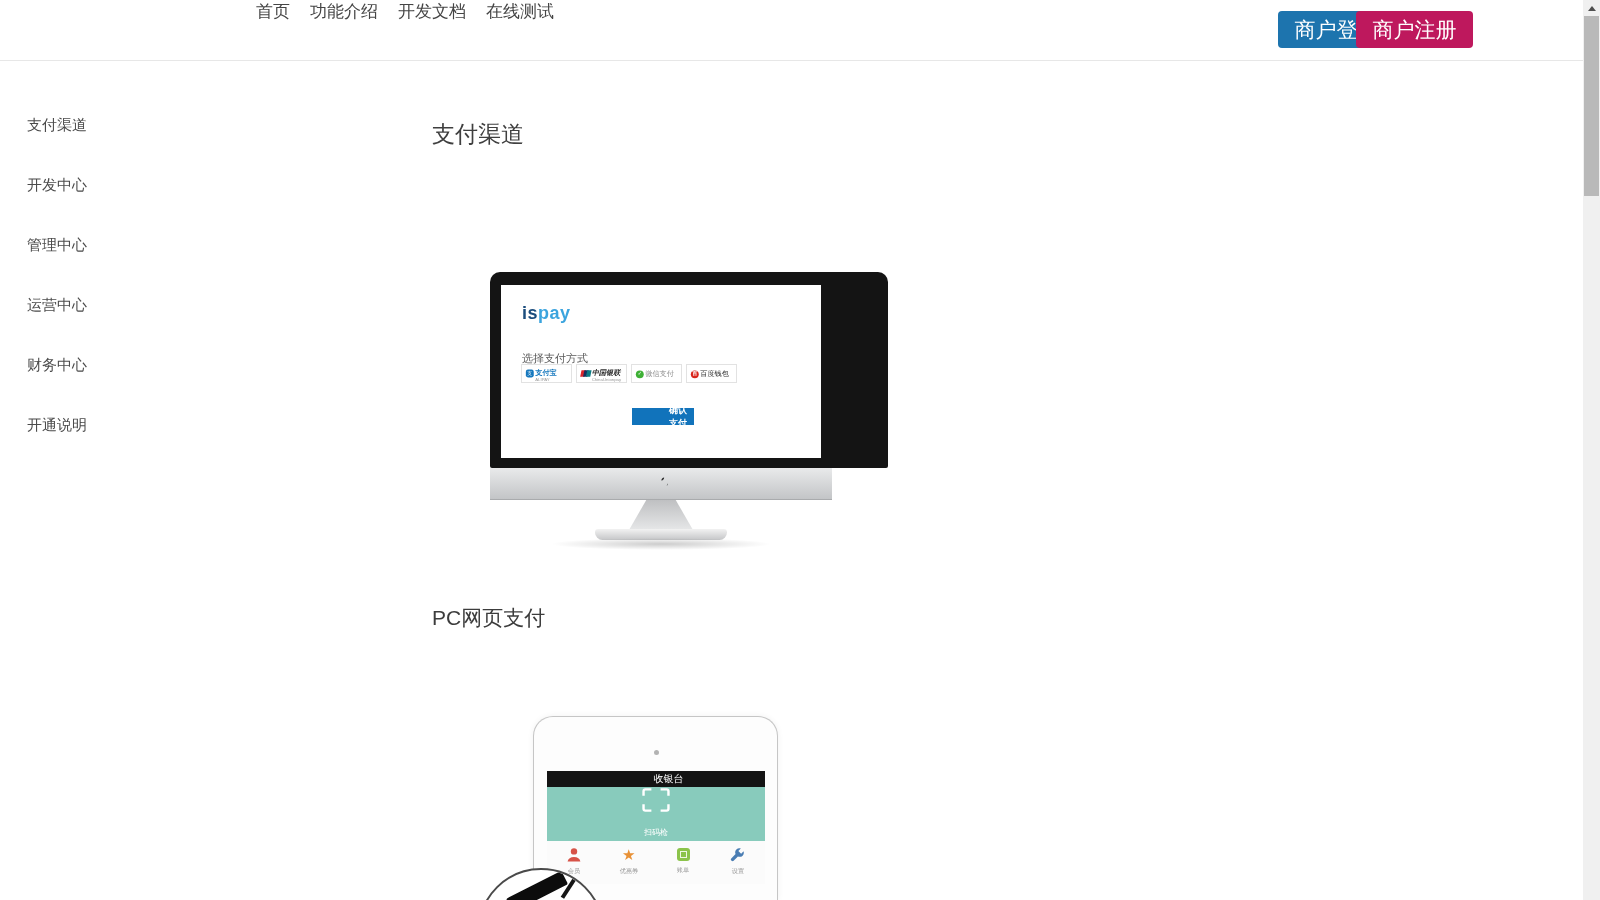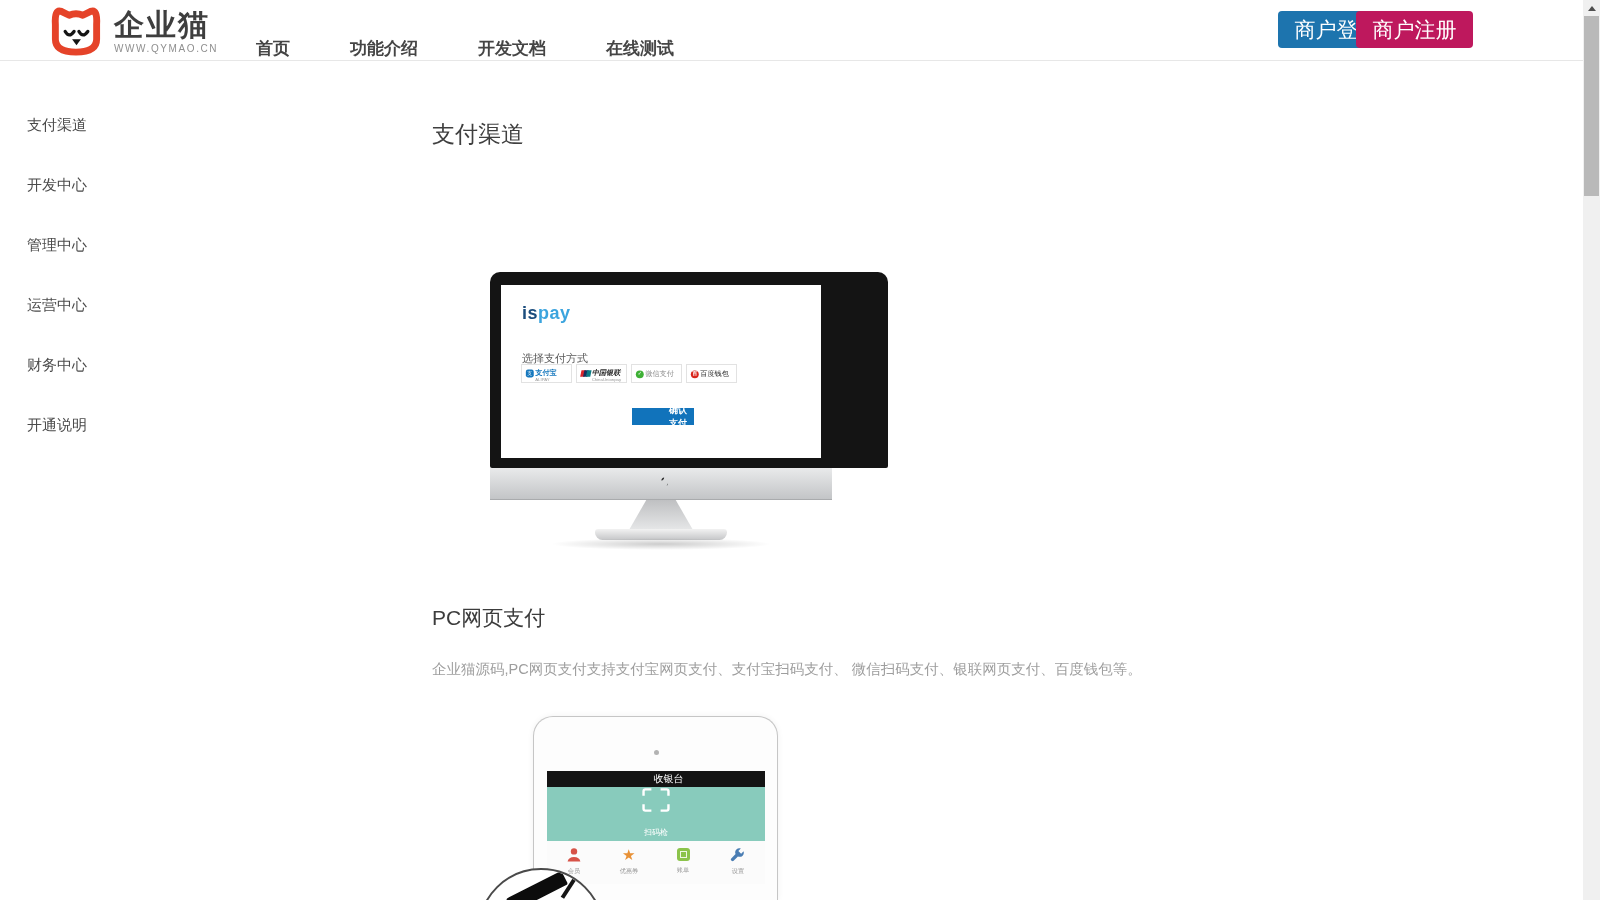--- a/index.html
+++ b/index.html
@@ -8,22 +8,22 @@
   .page { position:relative; width:1600px; height:900px; background:#fff; overflow:hidden; }
 
   
   .navbar { position:absolute; left:0; top:0; width:1583px; height:61px;
             background:#fff; border-bottom:1px solid #e7e7e7; z-index:20; }
   .logo-wrap { position:absolute; left:46px; top:3px; display:flex; align-items:flex-start; }
   .logo-cat { width:60px; height:55px; }
   .brand-block { margin-left:8px; padding-top:6px; }
   .brand-name { font-size:30px; font-weight:bold; color:#3e3e3e; letter-spacing:2px; line-height:32px; }
   .brand-domain { font-size:10px; color:#8f8f8f; letter-spacing:1.6px; margin-top:2px; }
-  .nav-links { position:absolute; left:256px; top:0; height:60px; display:flex; gap:60px;
-               align-items:flex-end; list-style:none;font-weight:bold; }
+  .nav-links { position:absolute; left:256px; top:0; height:60px; display:flex; gap:20px;
+               align-items:flex-start; list-style:none; }
   .nav-links li { font-size:17px; color:#454545; cursor:pointer; }
   .btn { position:absolute; top:11px; width:117px; height:37px; border:none; border-radius:4px;
          color:#fff; font-size:21px; font-family:"Liberation Sans", sans-serif; cursor:pointer;
          display:flex; align-items:center; justify-content:center; }
   .btn-login { left:1278px; background:#1d74ae; }
   .btn-register { left:1356px; background:#be185d; }
 
   
   .scrollbar { position:absolute; right:0; top:0; width:17px; height:900px; background:#f0f0f0; z-index:30; }
   .sb-up { position:absolute; top:0; left:0; width:17px; height:16px; display:flex;
@@ -112,32 +112,20 @@
               border-radius:2px; transform:rotate(-27deg); }
   .scan-line { position:absolute; left:88px; top:2px; width:4px; height:28px; background:#161616;
                transform:rotate(33deg); }
 </style>
 </head>
 <body>
 
 <div class="page">
 
   <div class="navbar">
-    <div class="logo-wrap">
-      <svg class="logo-cat" viewBox="0 0 60 56">
-        <path d="M9 22 Q8 6 15 8.5 L23 12.5 Q30 9.5 37 12.5 L45 8.5 Q52 6 51 22 L51 37 Q51 50 30 50 Q9 50 9 37 Z" fill="#ffffff" stroke="#e54329" stroke-width="7" stroke-linejoin="round"></path>
-        <path d="M19 29 q4 7 9 0" stroke="#151515" stroke-width="3.4" fill="none" stroke-linecap="round"></path>
-        <path d="M33 29 q4 7 9 0" stroke="#151515" stroke-width="3.4" fill="none" stroke-linecap="round"></path>
-        <path d="M26 37 L35 37 L30.5 43 Z" fill="#151515"></path>
-      </svg>
-      <div class="brand-block">
-        <div class="brand-name">企业猫</div>
-        <div class="brand-domain">WWW.QYMAO.CN</div>
-      </div>
-    </div>
     <ul class="nav-links">
       <li>首页</li>
       <li>功能介绍</li>
       <li>开发文档</li>
       <li>在线测试</li>
     </ul>
     <button class="btn btn-login">商户登录</button>
     <button class="btn btn-register">商户注册</button>
   </div>
 
@@ -209,21 +197,20 @@
       <svg width="13" height="15" viewBox="0 0 13 15">
         <path fill="#2d2d2d" d="M8.4 3.6c.5-.6.8-1.4.7-2.2-.7.1-1.5.5-2 1.1-.4.5-.8 1.3-.7 2 .8.1 1.5-.3 2-.9zM11.8 10.1c0-2 1.6-2.9 1.7-3--.9-1.3-2.3-1.5-2.8-1.5-1.2-.1-2.3.7-2.9.7-.6 0-1.5-.7-2.5-.7C3.9 5.6 2.5 6.7 2.5 9c0 1.4.5 2.8 1.2 3.8.6.9 1.2 1.7 2 1.7.8 0 1.1-.5 2.2-.5s1.3.5 2.2.5c.9 0 1.5-.8 2-1.7.5-.7.7-1.4.7-1.5-.1 0-1-.4-1-1.2z"></path>
       </svg>
     </div>
     <div class="imac-neck"></div>
     <div class="imac-base"></div>
     <div class="imac-shadow"></div>
   </div>
 
   <h2 class="section-heading">PC网页支付</h2>
-  <p class="section-desc">企业猫源码,PC网页支付支持支付宝网页支付、支付宝扫码支付、 微信扫码支付、银联网页支付、百度钱包等。</p>
 
   <div class="tablet">
     <div class="tab-camera"></div>
     <div class="tab-screen">
       <div class="tab-titlebar">收银台</div>
       <div class="tab-panels">
         <div class="tab-panel left">
           <svg width="28" height="24" viewBox="0 0 30 26" fill="none" stroke="#ffffff" stroke-width="2.6">
             <path d="M1.5 8.5 V3.5 Q1.5 1.5 3.5 1.5 H10"></path>
             <path d="M20 1.5 H26.5 Q28.5 1.5 28.5 3.5 V8.5"></path>

